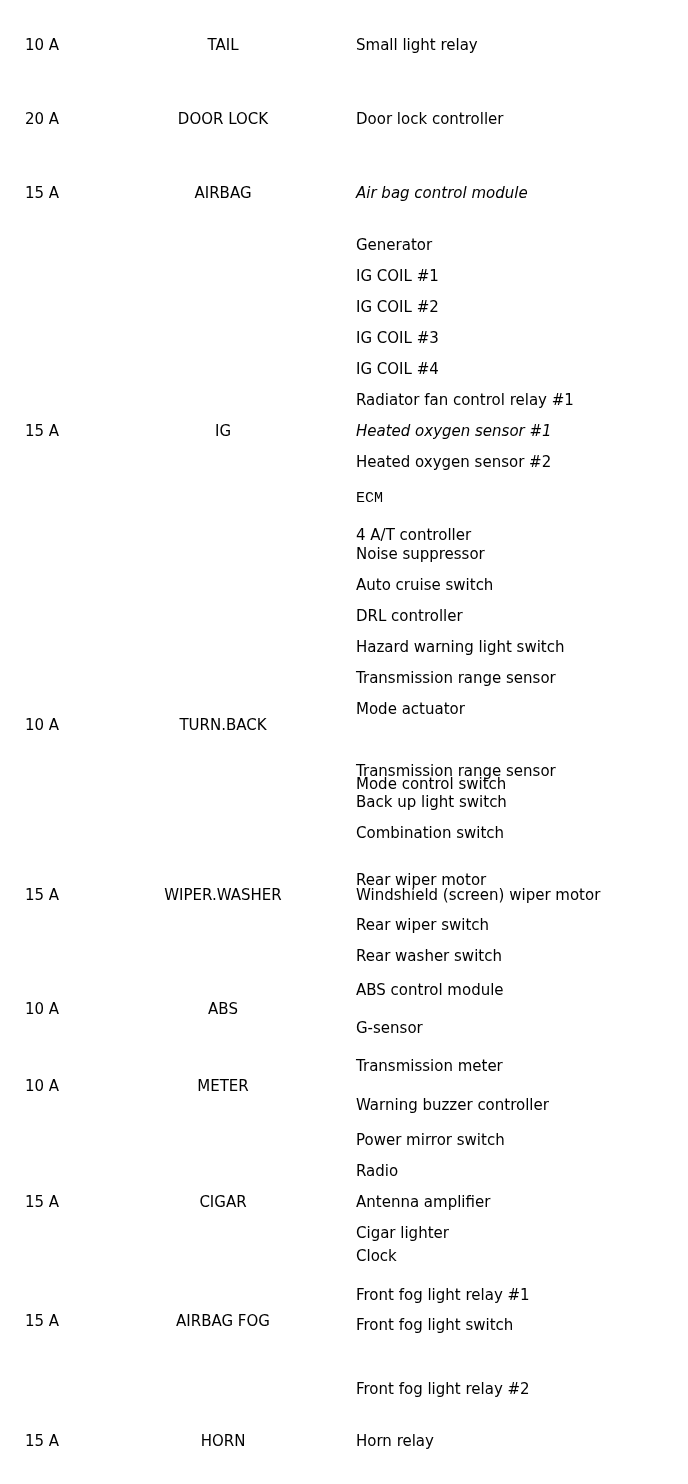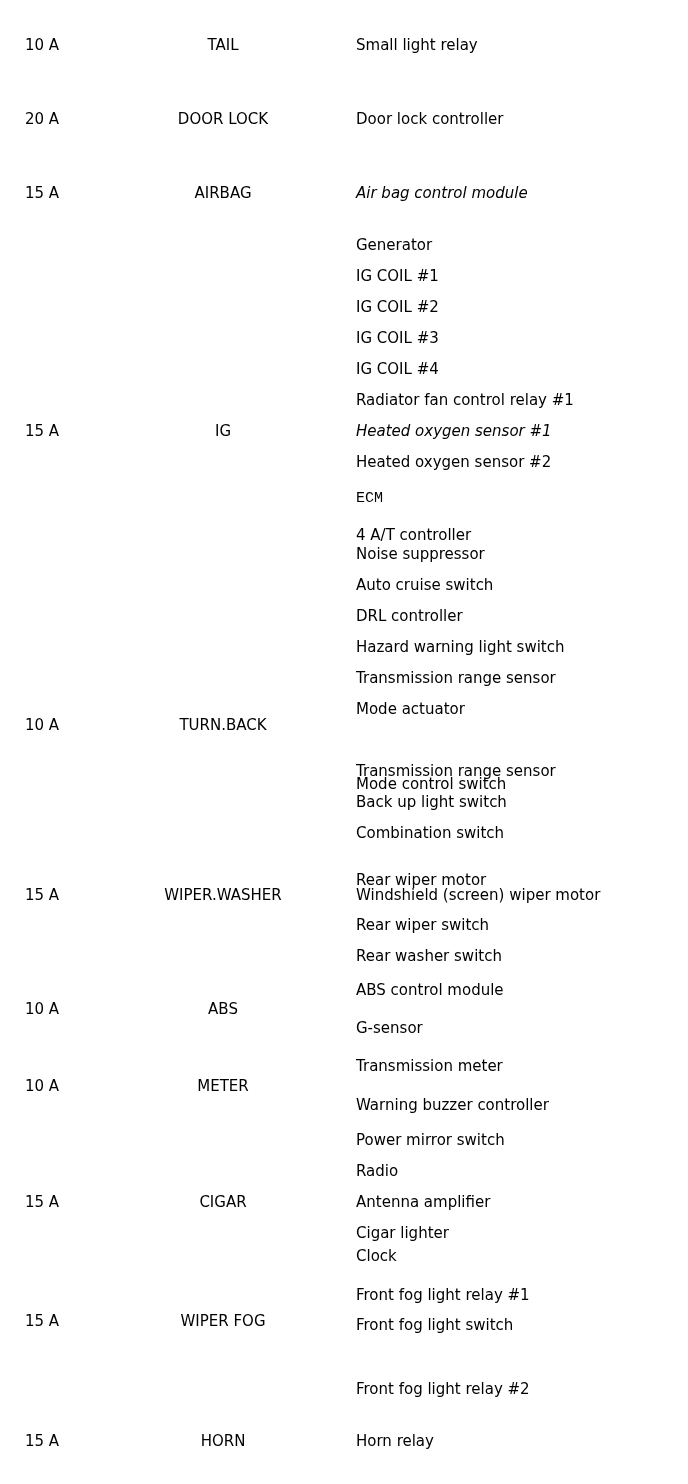--- a/index.html
+++ b/index.html
@@ -93,20 +93,20 @@
     <div class="cell col-desc" style="top: 1059px;">Transmission meter</div>
     <div class="cell col-desc" style="top: 1098px;">Warning buzzer controller</div>
     <div class="cell col-amp" style="top: 1195px;">15 A</div>
     <div class="cell col-name" style="top: 1195px;">CIGAR</div>
     <div class="cell col-desc" style="top: 1133px;">Power mirror switch</div>
     <div class="cell col-desc" style="top: 1164px;">Radio</div>
     <div class="cell col-desc" style="top: 1195px;">Antenna amplifier</div>
     <div class="cell col-desc" style="top: 1226px;">Cigar lighter</div>
     <div class="cell col-desc" style="top: 1249px;">Clock</div>
     <div class="cell col-amp" style="top: 1314px;">15 A</div>
-    <div class="cell col-name" style="top: 1314px;">WIPER FOG</div>
+    <div class="cell col-name" style="top: 1314px;">AIRBAG FOG</div>
     <div class="cell col-desc" style="top: 1288px;">Front fog light relay #1</div>
     <div class="cell col-desc" style="top: 1318px;">Front fog light switch</div>
     <div class="cell col-desc" style="top: 1382px;">Front fog light relay #2</div>
     <div class="cell col-amp" style="top: 1434px;">15 A</div>
     <div class="cell col-name" style="top: 1434px;">HORN</div>
     <div class="cell col-desc" style="top: 1434px;">Horn relay</div>
   </div>
 
 </body></html>

